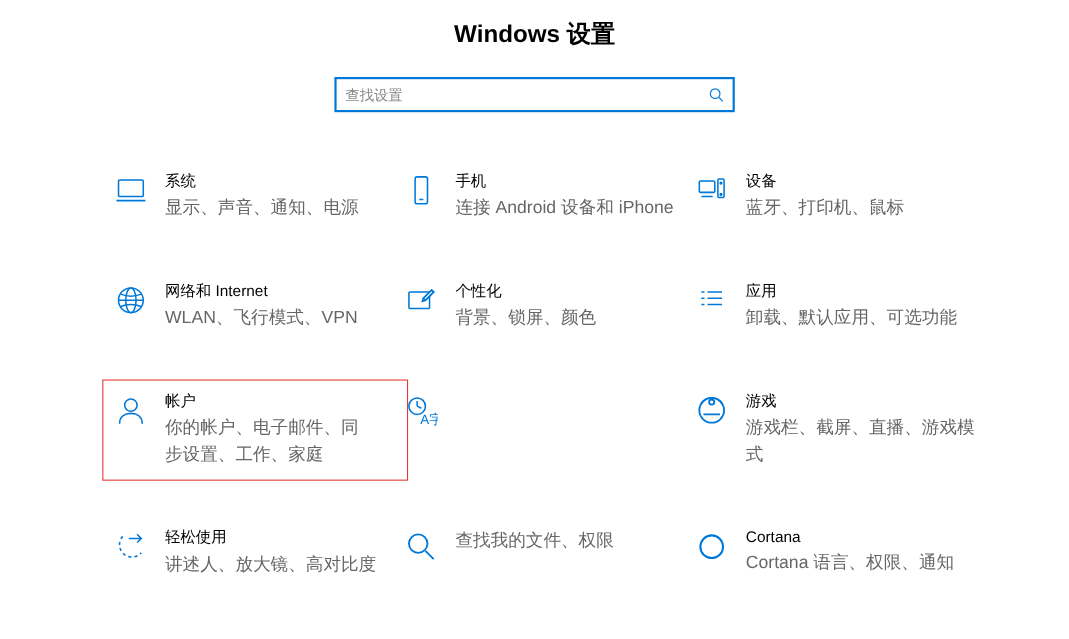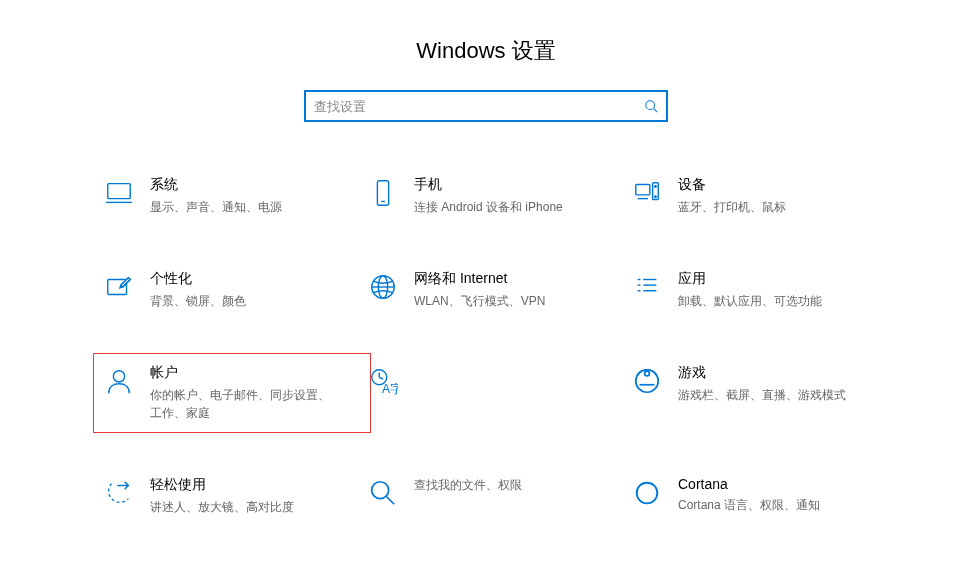--- a/index.html
+++ b/index.html
@@ -6,23 +6,23 @@
     body {
       font-family: "Microsoft YaHei", "Segoe UI", sans-serif;
       background: #fff;
       width: 972px;
       height: 581px;
       overflow: hidden;
     }
     .page-title {
       text-align: center;
       font-size: 22px;
-      font-weight: 400;
+      font-weight: 700;
       color: #000;
-      padding-top: 36px;
+      padding-top: 16px;
       padding-bottom: 24px;
     }
     .search-wrap {
       display: flex;
       justify-content: center;
       margin-bottom: 50px;
     }
     .search-box {
       width: 364px;
       height: 32px;
@@ -75,21 +75,21 @@
       margin-top: 2px;
     }
     .tile-text { flex: 1; min-width: 0; }
     .tile-title {
       font-size: 14px;
       color: #000;
       margin-bottom: 4px;
       font-weight: 400;
     }
     .tile-desc {
-      font-size: 12px;
+      font-size: 16px;
       color: #666;
       line-height: 1.5;
     }
     svg { display: block; }
   </style>
 </head>
 <body>
 
 <h1 class="page-title">Windows 设置</h1>
 
@@ -145,44 +145,44 @@
     </span>
     <div class="tile-text">
       <div class="tile-title">设备</div>
       <div class="tile-desc">蓝牙、打印机、鼠标</div>
     </div>
   </div>
 
   <div class="tile">
     <span>
       <svg class="tile-icon" viewBox="0 0 32 32" fill="none" stroke="currentColor" stroke-width="1.5">
-        <rect x="4" y="8" width="20" height="16" rx="1"></rect>
-        <path d="M18 14 L26 6 L28 8 L20 16 Z" fill="#fff"></path>
-        <path d="M18 14 L26 6 L28 8 L20 16 L17 17 Z"></path>
-      </svg>
-    </span>
-    <div class="tile-text">
-      <div class="tile-title">个性化</div>
-      <div class="tile-desc">背景、锁屏、颜色</div>
-    </div>
-  </div>
-
-  <div class="tile">
-    <span>
-      <svg class="tile-icon" viewBox="0 0 32 32" fill="none" stroke="currentColor" stroke-width="1.5">
         <circle cx="16" cy="16" r="12"></circle>
         <ellipse cx="16" cy="16" rx="5" ry="12"></ellipse>
         <line x1="4" y1="16" x2="28" y2="16"></line>
         <path d="M6 10 Q16 14 26 10"></path>
         <path d="M6 22 Q16 18 26 22"></path>
       </svg>
     </span>
     <div class="tile-text">
       <div class="tile-title">网络和 Internet</div>
       <div class="tile-desc">WLAN、飞行模式、VPN</div>
+    </div>
+  </div>
+
+  <div class="tile">
+    <span>
+      <svg class="tile-icon" viewBox="0 0 32 32" fill="none" stroke="currentColor" stroke-width="1.5">
+        <rect x="4" y="8" width="20" height="16" rx="1"></rect>
+        <path d="M18 14 L26 6 L28 8 L20 16 Z" fill="#fff"></path>
+        <path d="M18 14 L26 6 L28 8 L20 16 L17 17 Z"></path>
+      </svg>
+    </span>
+    <div class="tile-text">
+      <div class="tile-title">个性化</div>
+      <div class="tile-desc">背景、锁屏、颜色</div>
     </div>
   </div>
 
   <div class="tile">
     <span>
       <svg class="tile-icon" viewBox="0 0 32 32" fill="none" stroke="currentColor" stroke-width="1.5">
         <line x1="6" y1="8" x2="9" y2="8"></line>
           <line x1="12" y1="8" x2="26" y2="8"></line>
         <line x1="6" y1="14" x2="9" y2="14"></line>
           <line x1="12" y1="14" x2="26" y2="14"></line>

